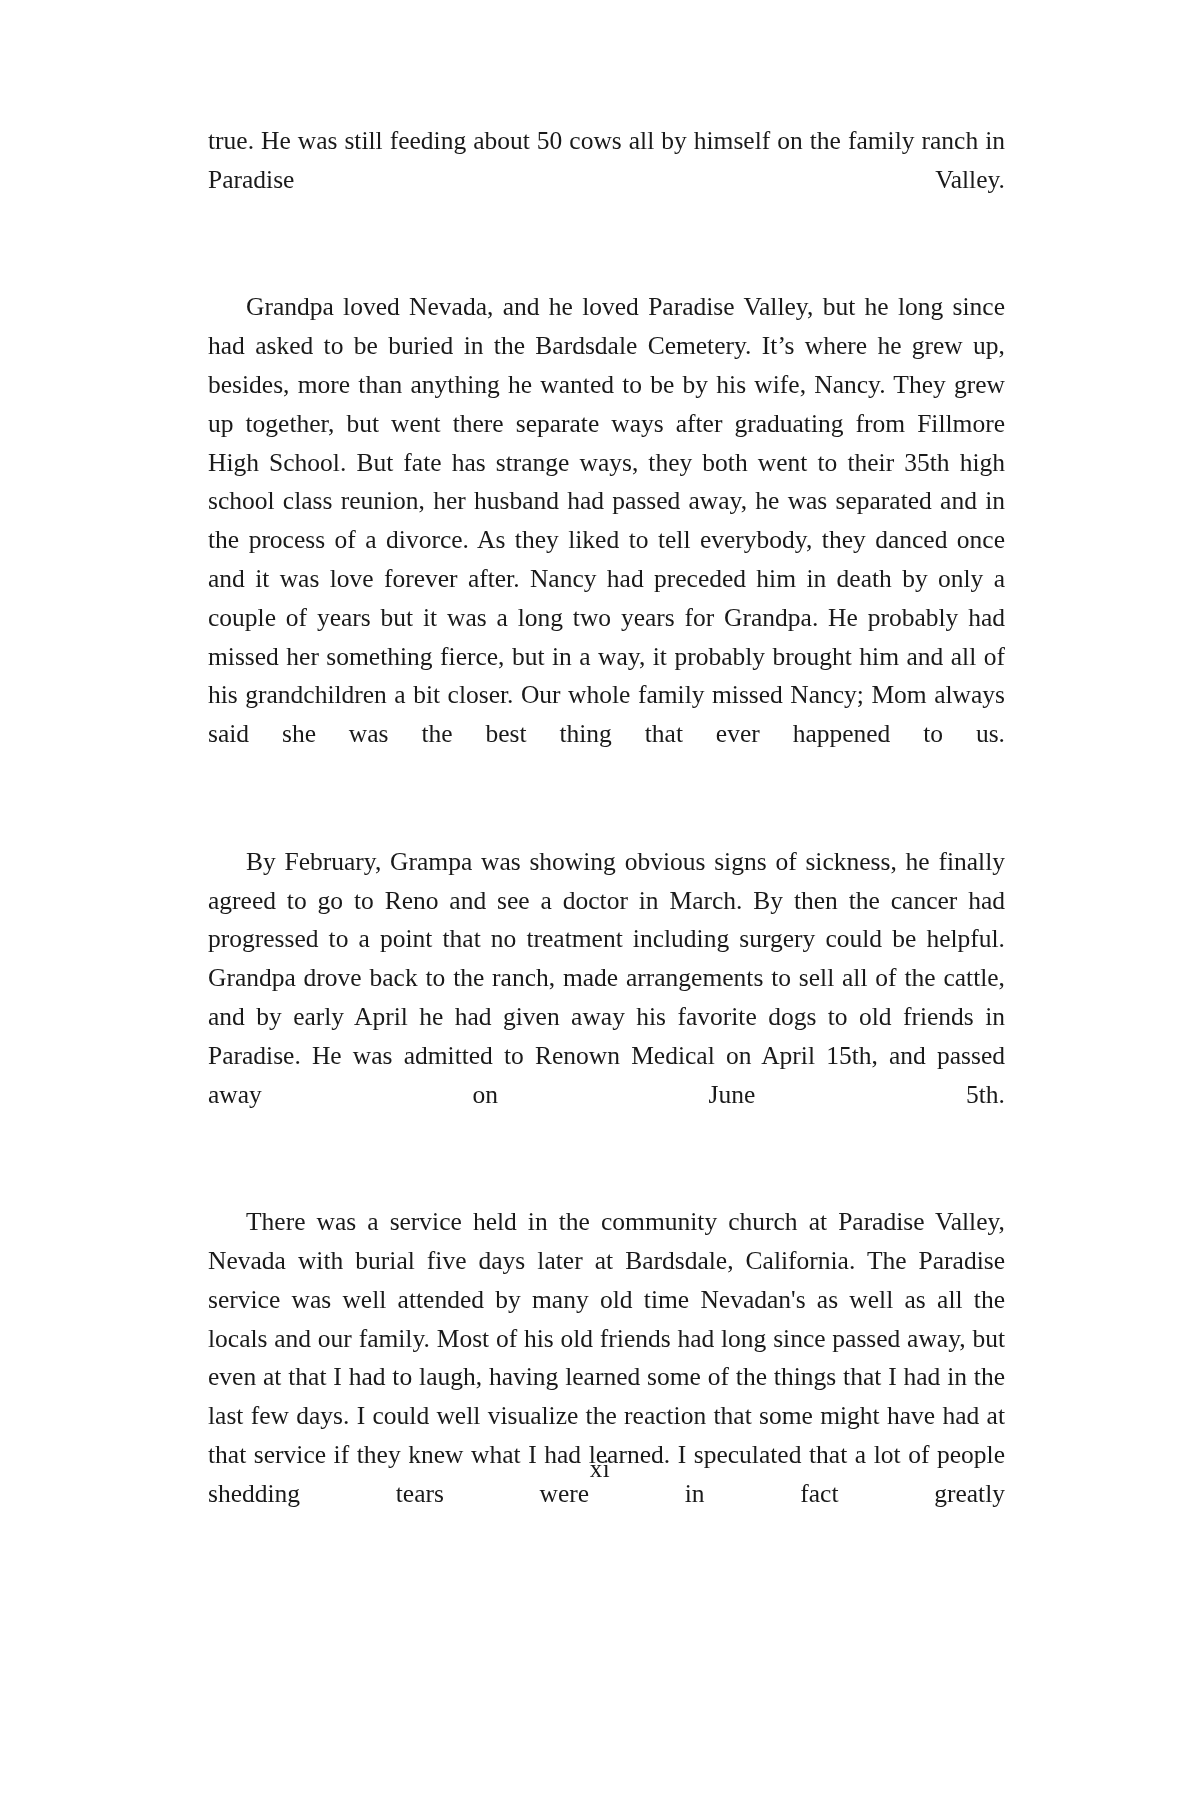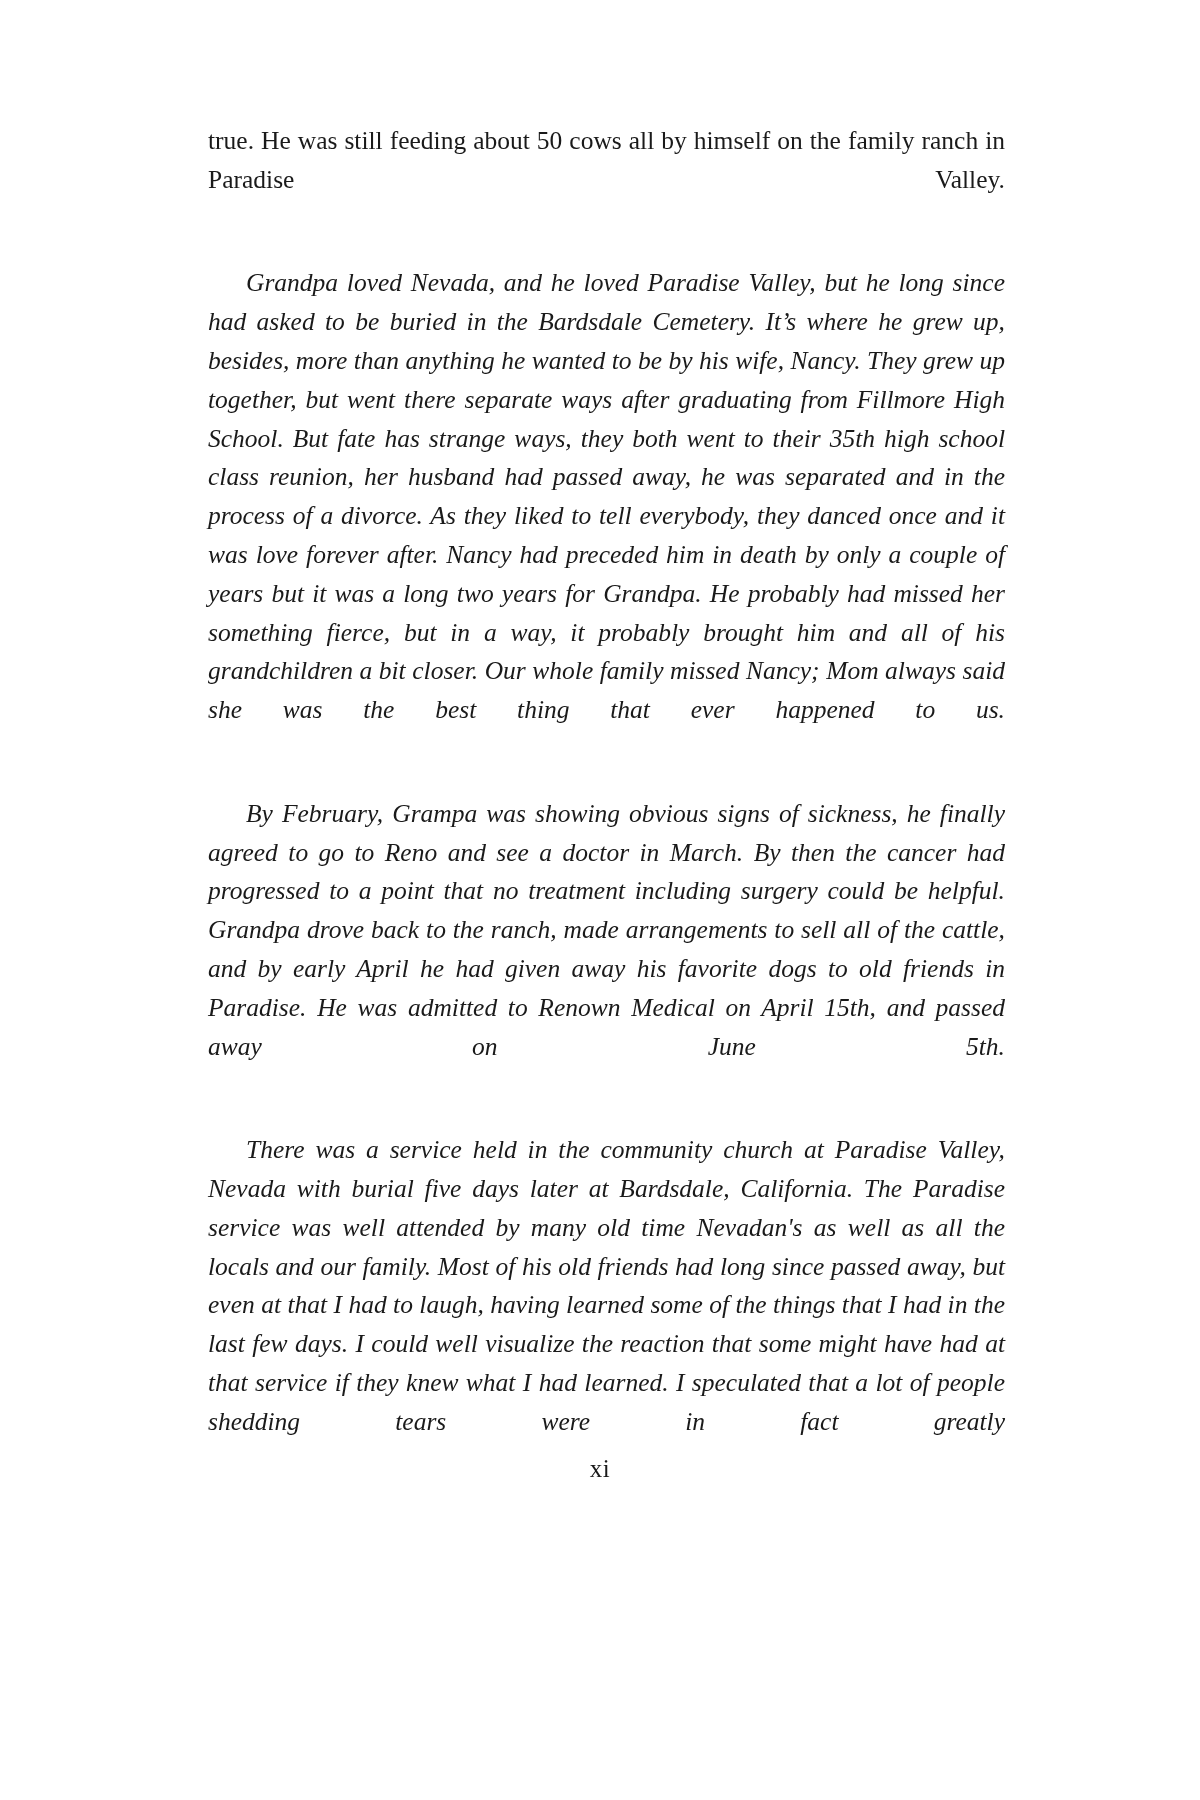--- a/index.html
+++ b/index.html
@@ -27,22 +27,21 @@
     text-align: justify;
     text-justify: inter-word;
     -webkit-hyphens: none;
     hyphens: none;
   }
   p.para {
     margin: 0;
     text-indent: 0;
   }
   p.para + p.para {
-    margin-top: 26px;
-    font-style: italic;
+    margin-top: 50px;
   }
   p.indented {
     text-indent: 38px;
   }
   
   p.para::after {
     content: "";
     display: inline-block;
     width: 100%;
   }

